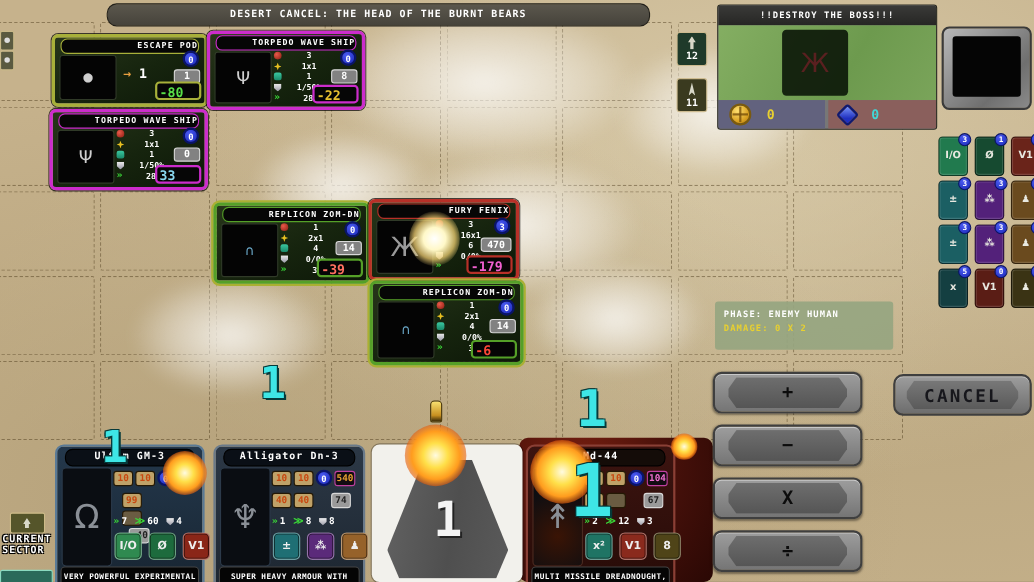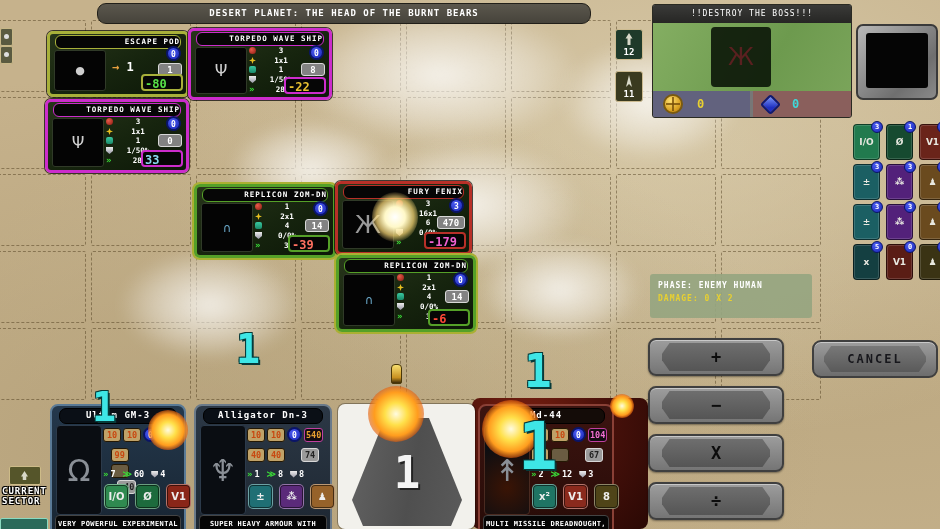--- a/index.html
+++ b/index.html
@@ -56,21 +56,21 @@
   .emove{position:absolute;left:62px;top:26px;font-size:12px;font-weight:bold;color:#fff;}
   .emove .arr{color:#e8a040;}
   
   .counter{position:absolute;z-index:6;width:26px;border:1px solid #cdbb90;border-radius:3px;
     color:#fff;font-size:9px;font-weight:bold;text-align:center;padding:3px 0 2px;}
   .counter .cicon{width:10px;height:12px;margin:0 auto 2px;background:#d8d8c8;
     clip-path:polygon(50% 0,85% 45%,65% 45%,65% 100%,35% 100%,35% 45%,15% 45%);}
   .quest{position:absolute;left:652px;top:4px;width:198px;height:112px;z-index:6;
     border:1px solid #2a2a22;border-radius:3px;overflow:hidden;background:#777;}
   .qtitle{height:18px;background:linear-gradient(#3a3a38,#262624);color:#fff;font-size:8px;
-    font-weight:normal;letter-spacing:1px;text-align:center;line-height:17px;}
+    font-weight:bold;letter-spacing:1px;text-align:center;line-height:17px;}
   .qfield{position:absolute;left:0;top:18px;right:0;height:68px;
     background:linear-gradient(120deg,#84ae62,#6d9a4e 60%,#7aa45a);}
   .qboss{position:absolute;left:58px;top:4px;width:60px;height:60px;background:rgba(8,18,6,.88);
     border-radius:4px;display:flex;align-items:center;justify-content:center;color:#5a2020;
     font-family:"DejaVu Sans",sans-serif;font-size:24px;}
   .qbox{position:absolute;top:86px;height:26px;display:flex;align-items:center;gap:14px;
     padding:0 10px;box-sizing:border-box;}
   .qbox.coin{left:0;width:97px;background:#62627e;}
   .qbox.gem{left:100px;width:98px;background:#8a5f5c;}
   .coin-icon{width:20px;height:20px;border-radius:50%;
@@ -104,21 +104,21 @@
     background:linear-gradient(#9d9d9d,#757575);border:2px solid #3f3f3f;border-radius:8px;box-sizing:border-box;
     box-shadow:inset 0 1px 0 rgba(255,255,255,.45), 0 1px 2px rgba(0,0,0,.4);}
   .opbtn .plate{position:absolute;left:12px;right:12px;top:3px;bottom:3px;
     background:linear-gradient(#6e6e6e,#555);clip-path:polygon(7% 0,93% 0,100% 38%,100% 62%,93% 100%,7% 100%,0 62%,0 38%);
     display:flex;align-items:center;justify-content:center;color:#0c0c0c;font-size:17px;font-weight:900;}
   .cancel{position:absolute;left:812px;top:340px;width:126px;height:38px;z-index:6;cursor:pointer;
     background:linear-gradient(#9d9d9d,#6d6d6d);border:2px solid #3f3f3f;border-radius:9px;box-sizing:border-box;
     box-shadow:inset 0 1px 0 rgba(255,255,255,.45);}
   .cancel .plate{position:absolute;left:10px;right:10px;top:4px;bottom:4px;background:linear-gradient(#787878,#5a5a5a);
     clip-path:polygon(7% 0,93% 0,100% 40%,100% 60%,93% 100%,7% 100%,0 60%,0 40%);
-    display:flex;align-items:center;justify-content:center;color:#17171c;font-size:12px;font-weight:900;letter-spacing:2px;}
+    display:flex;align-items:center;justify-content:center;color:#17171c;font-size:16px;font-weight:900;letter-spacing:2px;}
   .endturn{position:absolute;left:798px;top:392px;width:142px;height:137px;z-index:6;cursor:pointer;
     background:linear-gradient(160deg,#e09a9a,#c87878 60%,#b06a6a);border-radius:10px;
     box-shadow:inset 0 2px 0 rgba(255,255,255,.35);}
   .endturn .inner{position:absolute;left:14px;top:14px;right:14px;bottom:10px;background:#a05c5c;
     border:7px solid #0a0a0a;border-radius:9px;display:flex;flex-direction:column;align-items:center;
     justify-content:center;gap:12px;color:#0d0d0d;font-size:20px;font-weight:900;letter-spacing:1px;}
   
   .pcard{position:absolute;top:404px;width:136px;height:150px;z-index:5;border-radius:8px;border:2px solid;box-sizing:border-box;}
   .pc-ultim{left:50px;background:linear-gradient(#24384c,#16222e);border-color:#5a7a96;}
   .pc-all{left:194px;background:linear-gradient(#2c3846,#1b242e);border-color:#6a7a8a;}
@@ -225,21 +225,21 @@
       <i></i>
   </div>
 
   <div class="cloud" style="left:300px;top:5px;width:280px;height:140px;"></div>
   <div class="cloud" style="left:360px;top:140px;width:220px;height:130px;"></div>
   <div class="cloud" style="left:560px;top:40px;width:180px;height:120px;"></div>
   <div class="cloud" style="left:120px;top:250px;width:180px;height:110px;"></div>
   <div class="cloud" style="left:480px;top:240px;width:160px;height:100px;"></div>
   <div class="cloud" style="left:230px;top:120px;width:160px;height:100px;"></div>
 
-  <div class="header">DESERT PLANET:  THE HEAD OF THE BURNT BEARS</div>
+  <div class="header">DESERT CANCEL:  THE HEAD OF THE BURNT BEARS</div>
 
   <div class="edge-tile" style="top:28px;"></div>
   <div class="edge-tile" style="top:46px;"></div>
 
   <div class="ecard c-olive" style="left:47px;top:31px;width:136px;height:60px;">
     <div class="etitle">ESCAPE POD</div>
     <div class="esprite" style="font-size:11px;">
         <span>●</span>
       </div>
     <div class="emove"><span class="arr">→</span> <span>1</span></div>

